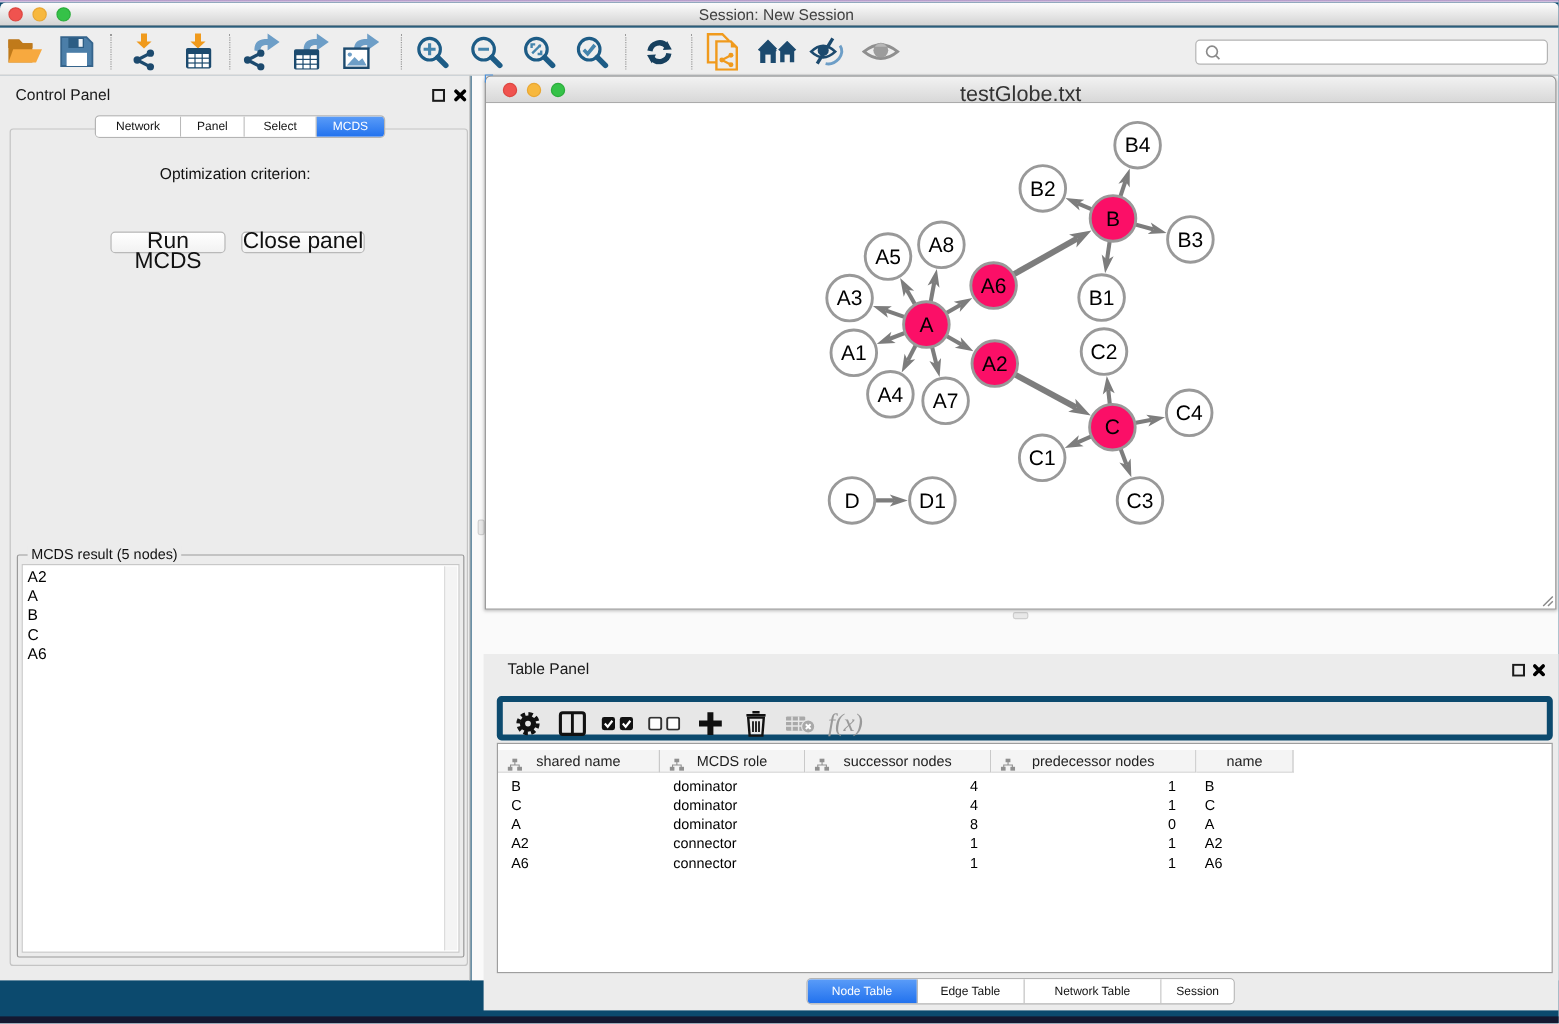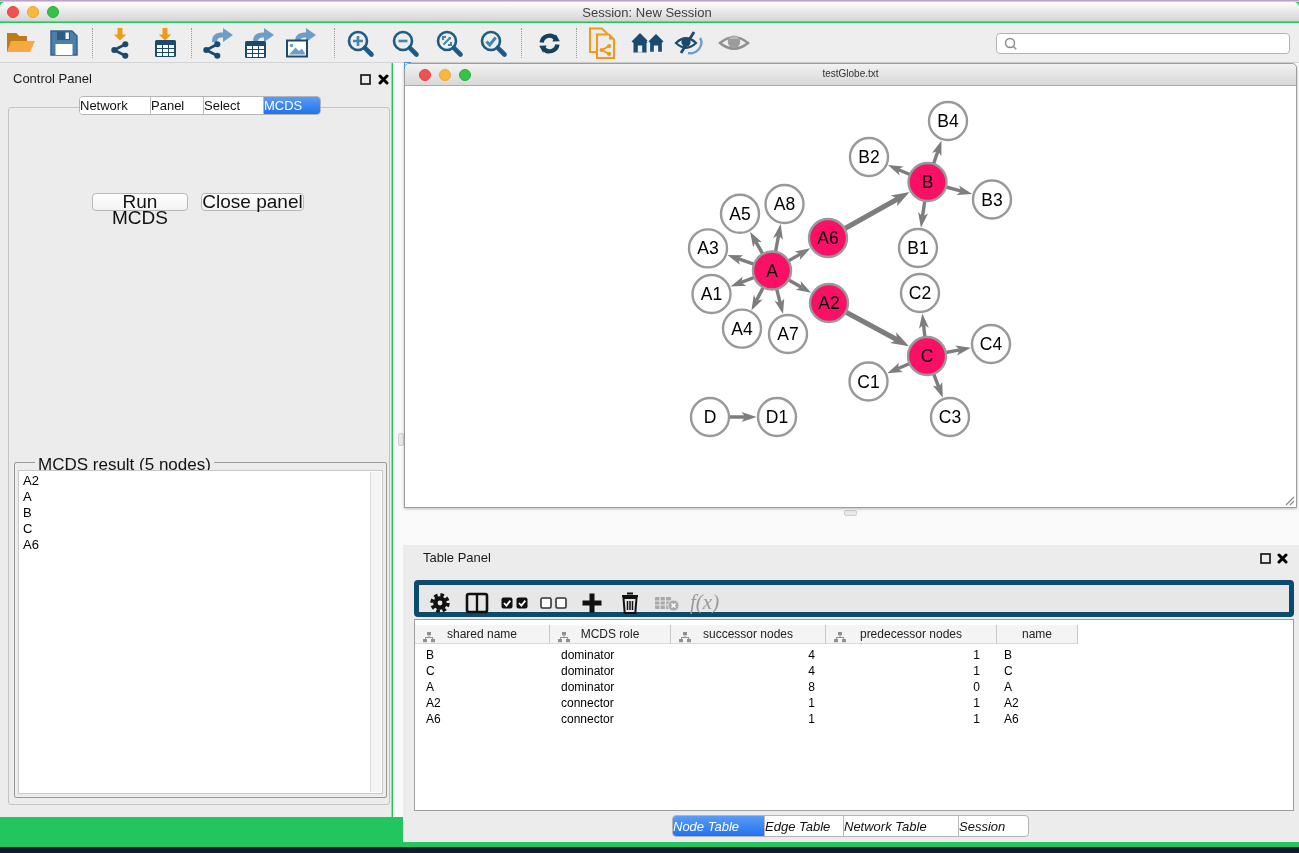--- a/index.html
+++ b/index.html
@@ -1,64 +1,64 @@
 <!DOCTYPE html>
 <html><head>
 <meta charset="utf-8">
 <style>
 * { margin:0; padding:0; box-sizing:border-box; }
 body { font-family:"Liberation Sans", sans-serif; }
-#root { position:relative; width:1299px; height:853px; overflow:hidden; background:#22c55e; }
+#root { position:relative; width:1299px; height:853px; overflow:hidden; background:#0c4a6e; }
 .abs { position:absolute; }
 
 #topline { left:0; top:0; width:1299px; height:2px; background:linear-gradient(#ab8ec2,#e6dcef); }
 
 #titlebar { left:0; top:2px; width:1299px; height:20px; background:linear-gradient(#fdfdfd,#d4d4d4); border-bottom:1px solid #a9a9a9; border-radius:5px 5px 0 0; }
 #titlebar .title { position:absolute; left:0; right:0; top:3px; text-align:center; font-size:13px; color:#404040; }
 .tl { position:absolute; width:12px; height:12px; border-radius:50%; top:4px; }
 
 #toolbar { left:0; top:23px; width:1299px; height:40px; background:#eeeeee; border-bottom:1px solid #d5d5d5; }
 .sep { position:absolute; top:5px; height:30px; width:0; border-left:1px dotted #9a9a9a; }
 .ticon { position:absolute; top:4px; }
 
 #search { left:996px; top:10px; width:294px; height:21px; background:#fff; border:1px solid #b4b4b4; border-radius:4px; }
 
 #cpanel { left:0; top:63px; width:392px; height:754px; background:#ececec; border-right:1px solid #c0c0c0; }
 #cpanel .hdr { position:absolute; left:13px; top:8px; font-size:13px; color:#1a1a1a; }
 #cpanel .pane { position:absolute; left:8px; top:44px; width:382px; height:698px; border:1px solid #c4c4c4; border-radius:3px; }
 
 .seg { position:absolute; display:flex; height:19px; border:1px solid #b4b4b4; border-radius:4px; background:#fff; overflow:hidden; }
-.seg div { font-size:13px; color:#111; text-align:left; line-height:18px; border-right:1px solid #b9b9b9; background:#fff; }
+.seg div { font-size:10px; color:#111; text-align:center; line-height:18px; border-right:1px solid #b9b9b9; background:#fff; }
 .seg div:last-child { border-right:none; }
 .seg div.on { background:linear-gradient(#5a9cf8,#2272ee); color:#fff; }
 #ctabs { left:79px; top:33px; width:242px; }
 #opt { position:absolute; left:0; width:392px; top:74px; text-align:center; font-size:13px; color:#111; }
 #dropdown { left:43px; top:97px; width:312px; height:19px; background:#fff; border:1px solid #b0b0b0; border-radius:4px; font-size:13px; color:#000; line-height:17px; padding-left:11px; }
 #dropdown .cap { position:absolute; right:-1px; top:-1px; width:20px; height:19px; border-radius:4px; background:linear-gradient(#5a9cf8,#2272ee); }
 .btn { position:absolute; height:18px; background:linear-gradient(#ffffff,#f2f2f2); border:1px solid #b9b9b9; border-radius:4px; font-size:19px; color:#111; text-align:center; line-height:16px; }
 
 #fs { left:14px; top:399px; width:373px; height:336px; border:1px solid #9a9a9a; border-radius:2px; }
-#fs .legend { position:absolute; left:20px; top:-8px; background:#ececec; padding:0 3px; font-size:17px; color:#111; }
+#fs .legend { position:absolute; left:8px; top:-8px; background:#ececec; padding:0 3px; font-size:12px; color:#111; }
 #fs .list { position:absolute; left:3px; top:7px; width:365px; height:324px; background:#fff; border:1px solid #c8c8c8; font-size:13px; color:#000; padding:2px 0 0 4px; line-height:16px; }
 #fs .sbar { position:absolute; right:1px; top:1px; width:11px; height:320px; background:#f4f4f4; border-left:1px solid #dcdcdc; }
 
 #desk { left:393px; top:63px; width:906px; height:754px; background:#fafafa; }
 #netwin { left:11px; top:0px; width:893px; height:445px; background:#fff; border:1px solid #9c9c9c; border-radius:5px 5px 0 0; box-shadow:0 1px 3px rgba(0,0,0,0.25); }
 #netwin .wtitle { position:absolute; left:0; top:0; width:100%; height:22px; background:linear-gradient(#f2f2f2,#d8d8d8); border-bottom:1px solid #ababab; border-radius:5px 5px 0 0; }
-#netwin .wtitle .t { position:absolute; left:0; right:0; top:4px; text-align:center; font-size:10px; color:#333; }
+#netwin .wtitle .t { position:absolute; left:0; right:0; top:4px; text-align:center; font-size:18px; color:#333; }
 #graph { position:absolute; left:0; top:23px; width:891px; height:421px; }
 
 #tpanel { left:10px; top:457px; width:896px; height:297px; background:#ececec;margin-top:25px; }
 #tpanel .hdr { position:absolute; left:20px; top:5px; font-size:13px; color:#1a1a1a; }
 #ttool { position:absolute; left:11px; top:35px; width:880px; height:37px; background:#e7e7e7; border:5px solid #0c4a6e; border-radius:4px; }
 #ttable { position:absolute; left:11px; top:74px; width:880px; height:192px; background:#fff; border:1px solid #9e9e9e; }
 #thead { position:absolute; left:0; top:5px; width:100%; height:19px; }
 #thead .col { position:absolute; top:0; height:19px; background:#f4f4f4; border-right:1px solid #c9c9c9; border-bottom:1px solid #d9d9d9; font-size:12px; color:#222; text-align:center; line-height:19px; }
 .trow { position:absolute; font-size:12px; color:#000; height:16px; line-height:16px; }
-#btabs { left:269px; top:270px; width:357px; height:22px;font-style:italic; } #btabs div { line-height:21px; }
+#btabs { left:269px; top:270px; width:357px; height:22px; } #btabs div { line-height:21px; }
 
 #statusbar { left:0; top:817px; width:1299px; height:30px; background:#ececec; border-top:1px solid #bdbdbd; }
 #deskstrip { left:0; top:847px; width:1299px; height:6px; background:#141830; }
 .fbtn { position:absolute; width:11px; height:11px; }
 </style>
 </head>
 <body>
 <div id="root">
   <div id="topline" class="abs"></div>
   <div id="titlebar" class="abs">
@@ -203,20 +203,21 @@
     <svg class="fbtn" style="left:378px;top:11px" viewBox="0 0 11 11">
         <path d="M2 2 L9 9 M9 2 L2 9" stroke="#000" stroke-width="3" stroke-linecap="round"></path>
       </svg>
     <div class="pane"></div>
     <div id="ctabs" class="seg abs">
         <div style="width:71px">Network</div>
         <div style="width:53px">Panel</div>
         <div style="width:60px">Select</div>
         <div class="on" style="width:56px">MCDS</div>
       </div>
+    <div id="opt">Optimization criterion:</div>
     <div class="btn" style="left:92px;top:130px;width:96px;">Run MCDS</div>
     <div class="btn" style="left:201px;top:130px;width:103px;">Close panel</div>
     <div id="fs" class="abs">
       <div class="legend">MCDS result (5 nodes)</div>
       <div class="list">A2<br>A<br>B<br>C<br>A6<div class="sbar"></div></div>
     </div>
   </div>
 
   <div id="desk" class="abs">
     <div style="position:absolute;left:5px;top:370px;width:6px;height:13px;background:#e8e8e8;border:1px solid #cfcfcf;border-radius:2px;"></div>
@@ -420,21 +421,21 @@
 <div class="trow" style="left:465px;top:75px;width:100px;text-align:right;">1</div>
 <div class="trow" style="left:589px;top:75px;">A2</div>
 <div class="trow" style="left:11px;top:91px;">A6</div>
 <div class="trow" style="left:146px;top:91px;">connector</div>
 <div class="trow" style="left:300px;top:91px;width:100px;text-align:right;">1</div>
 <div class="trow" style="left:465px;top:91px;width:100px;text-align:right;">1</div>
 <div class="trow" style="left:589px;top:91px;">A6</div>
       </div>
       <div id="btabs" class="seg abs">
           <div class="on" style="width:92px">Node Table</div>
-          <div style="width:79px">Edge Table</div>
+          <div style="width:89px">Edge Table</div>
           <div style="width:115px">Network Table</div>
           <div style="width:60px">Session</div>
         </div>
     </div>
   </div>
 
   <div id="deskstrip" class="abs"></div>
 </div>
 
 </body></html>

